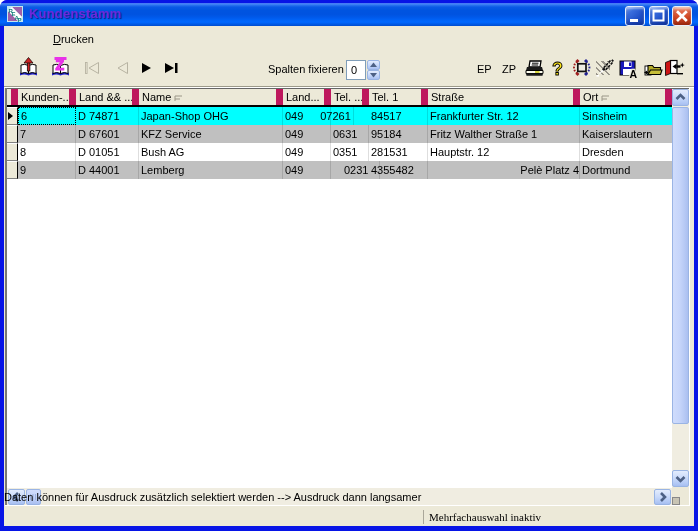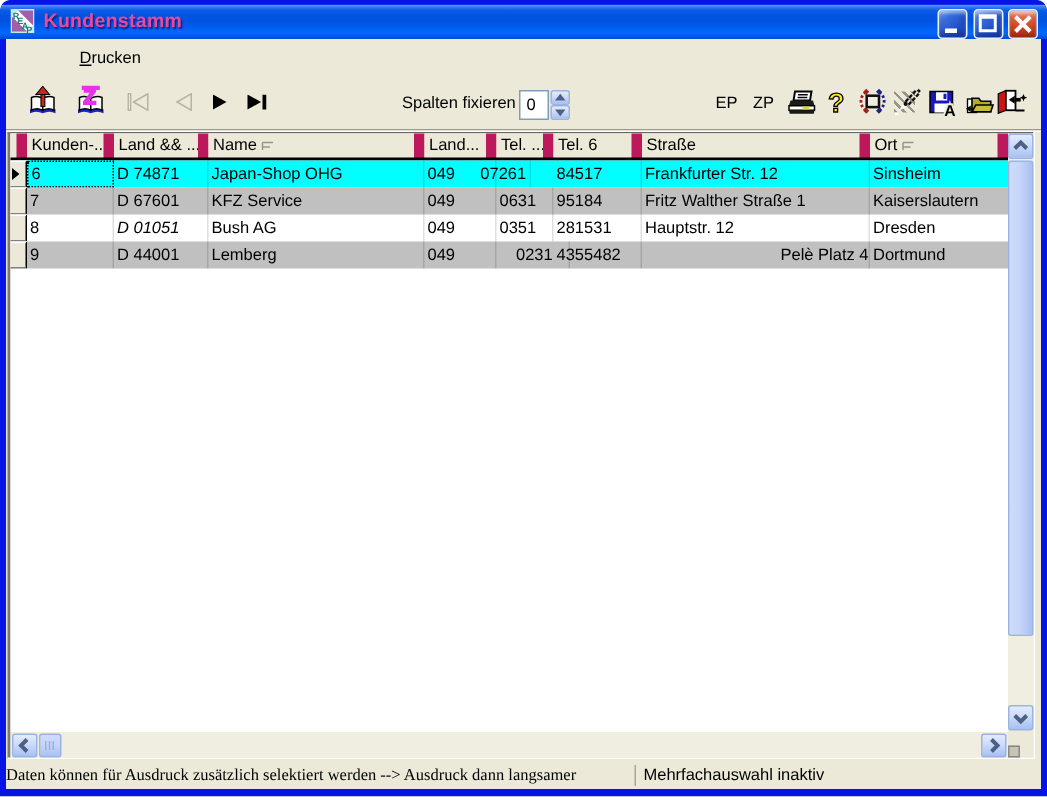--- a/index.html
+++ b/index.html
@@ -1,21 +1,21 @@
 <!DOCTYPE html>
 <html><head><meta charset="utf-8"><style>
 *{margin:0;padding:0;box-sizing:border-box;}
 html,body{width:698px;height:531px;overflow:hidden;}
 body{font-family:"Liberation Sans",sans-serif;font-size:11px;background:#fff;position:relative;color:#000;}
 .a{position:absolute;}
 
 #winborder{left:0;top:0;width:698px;height:531px;background:#0714e6;border-radius:8px 8px 0 0;}
 #titlebar{left:0;top:0;width:698px;height:26px;border-radius:7px 7px 0 0;
  background:linear-gradient(180deg,#0714e6 0%,#0714e6 11%,#5391fa 14%,#2e77f0 19%,#0b5ae6 27%,#0054e0 40%,#0053e0 55%,#0059ea 66%,#0064f8 78%,#0068ff 85%,#005ae6 93%,#004ccf 100%);}
-#title{left:29px;top:6px;color:#ec4899;font-size:13px;font-weight:bold;text-shadow:1px 1px 1px #00268c;letter-spacing:.2px;}
+#title{left:29px;top:6px;color:#6d28d9;font-size:13px;font-weight:bold;text-shadow:1px 1px 1px #00268c;letter-spacing:.2px;}
 .capbtn{top:6px;width:20px;height:20px;border-radius:3px;border:1px solid #e7f0fd;box-shadow:inset 0 2px 2px rgba(255,255,255,.45), inset 0 -3px 4px rgba(0,20,100,.4);}
 #btnmin,#btnmax{background:linear-gradient(135deg,#7ba1ef 0%,#3a6ddd 28%,#2050c8 65%,#1b46b6 100%);}
 #btnclose{background:linear-gradient(180deg,#f0a38b 0%,#e06b4c 25%,#d44a27 55%,#c03d1e 85%,#ad3517 100%);box-shadow:inset 0 2px 2px rgba(255,255,255,.4), inset 0 -3px 4px rgba(120,20,0,.45) !important;}
 
 #client{left:4px;top:26px;width:690px;height:500px;background:#ece9d8;}
 #menutext{left:9px;top:33px;margin-left:44px;}
 #tbline1{left:4px;top:86px;width:690px;height:1px;background:#9c9a8a;}
 #tbline2{left:4px;top:87px;width:690px;height:1px;background:#fff;}
 
 #gtop{left:5px;top:88px;width:684px;height:1px;background:#666;}
@@ -180,21 +180,21 @@
 <div id="gridbg" class="a"></div>
 
 <div class="a hc" style="left:7px;width:11px;"></div>
 <div class="a hc" style="left:18px;width:58px;">Kunden-...</div>
 <div class="a hc" style="left:76px;width:63px;">Land &amp;&amp; ...</div>
 <div class="a hc" style="left:139px;width:144px;">Name <svg width="9" height="7" style="vertical-align:-1px">
       <path d="M1 1 H8 M1 1 V6 M1 4 H6" stroke="#9a9687" fill="none"></path>
     </svg></div>
 <div class="a hc" style="left:283px;width:48px;">Land...</div>
 <div class="a hc" style="left:331px;width:38px;">Tel. ...</div>
-<div class="a hc" style="left:369px;width:59px;">Tel. 6</div>
+<div class="a hc" style="left:369px;width:59px;">Tel. 1</div>
 <div class="a hc" style="left:428px;width:152px;">Straße</div>
 <div class="a hc" style="left:580px;width:92px;">Ort <svg width="9" height="7" style="vertical-align:-1px">
       <path d="M1 1 H8 M1 1 V6 M1 4 H6" stroke="#9a9687" fill="none"></path>
     </svg></div>
 <div id="hline" class="a"></div>
 
 <div class="a sel" style="top:107px;"><svg width="8" height="16">
       <polygon points="1,4 1,12 6,8" fill="#000"></polygon>
     </svg></div>
 <div class="a sel" style="top:125px;"></div>
@@ -215,21 +215,21 @@
 <div class="a r" style="left:18px;top:125px;width:58px;">7</div>
 <div class="a r" style="left:76px;top:125px;width:63px;">D 67601</div>
 <div class="a r" style="left:139px;top:125px;width:144px;">KFZ Service</div>
 <div class="a r" style="left:283px;top:125px;width:48px;">049</div>
 <div class="a r" style="left:331px;top:125px;width:38px;">0631</div>
 <div class="a r" style="left:369px;top:125px;width:59px;">95184</div>
 <div class="a r" style="left:428px;top:125px;width:152px;">Fritz Walther Straße 1</div>
 <div class="a r" style="left:580px;top:125px;width:92px;border-right:none;">Kaiserslautern</div>
 
 <div class="a r" style="left:18px;top:143px;width:58px;">8</div>
-<div class="a r" style="left:76px;top:143px;width:63px;font-style:italic;">D 01051</div>
+<div class="a r" style="left:76px;top:143px;width:63px;">D 01051</div>
 <div class="a r" style="left:139px;top:143px;width:144px;">Bush AG</div>
 <div class="a r" style="left:283px;top:143px;width:48px;">049</div>
 <div class="a r" style="left:331px;top:143px;width:38px;">0351</div>
 <div class="a r" style="left:369px;top:143px;width:59px;">281531</div>
 <div class="a r" style="left:428px;top:143px;width:152px;">Hauptstr. 12</div>
 <div class="a r" style="left:580px;top:143px;width:92px;border-right:none;">Dresden</div>
 
 <div class="a" style="left:18px;top:161px;width:654px;height:18px;background:#c0c0c0;"></div>
 <div class="a r" style="left:18px;top:161px;width:58px;">9</div>
 <div class="a r" style="left:76px;top:161px;width:63px;">D 44001</div>
@@ -261,15 +261,15 @@
     <path d="M4.5 5 V11 M7 5 V11 M9.5 5 V11" stroke="#9ab0dd" stroke-width="1"></path>
   </svg>
 <div class="a sbtn" style="left:654px;top:489px;width:17px;height:16px;"></div>
 <svg class="a" style="left:654px;top:489px" width="17" height="16">
     <path d="M7 4 L11 8 L7 12" stroke="#4d6185" stroke-width="2.6" fill="none"></path>
   </svg>
 <div id="corner" class="a"></div>
 <div class="a" style="left:672px;top:497px;width:8px;height:8px;background:#c8c4b4;border:1px solid #888;"></div>
 
 <div id="status" class="a"></div>
-<div class="a" style="left:4px;top:511px;font-family:Liberation Serif, serif;">Daten können für Ausdruck zusätzlich selektiert werden --&gt; Ausdruck dann langsamer</div>
+<div class="a" style="left:4px;top:491px;">Daten können für Ausdruck zusätzlich selektiert werden --&gt; Ausdruck dann langsamer</div>
 <div class="a" style="left:423px;top:510px;width:1px;height:14px;background:#aaa79a;"></div>
-<div class="a" style="left:429px;top:511px;">Mehrfachauswahl inaktiv</div>
+<div class="a" style="left:429px;top:511px;font-family:Liberation Serif, serif;">Mehrfachauswahl inaktiv</div>
 
 </body></html>

